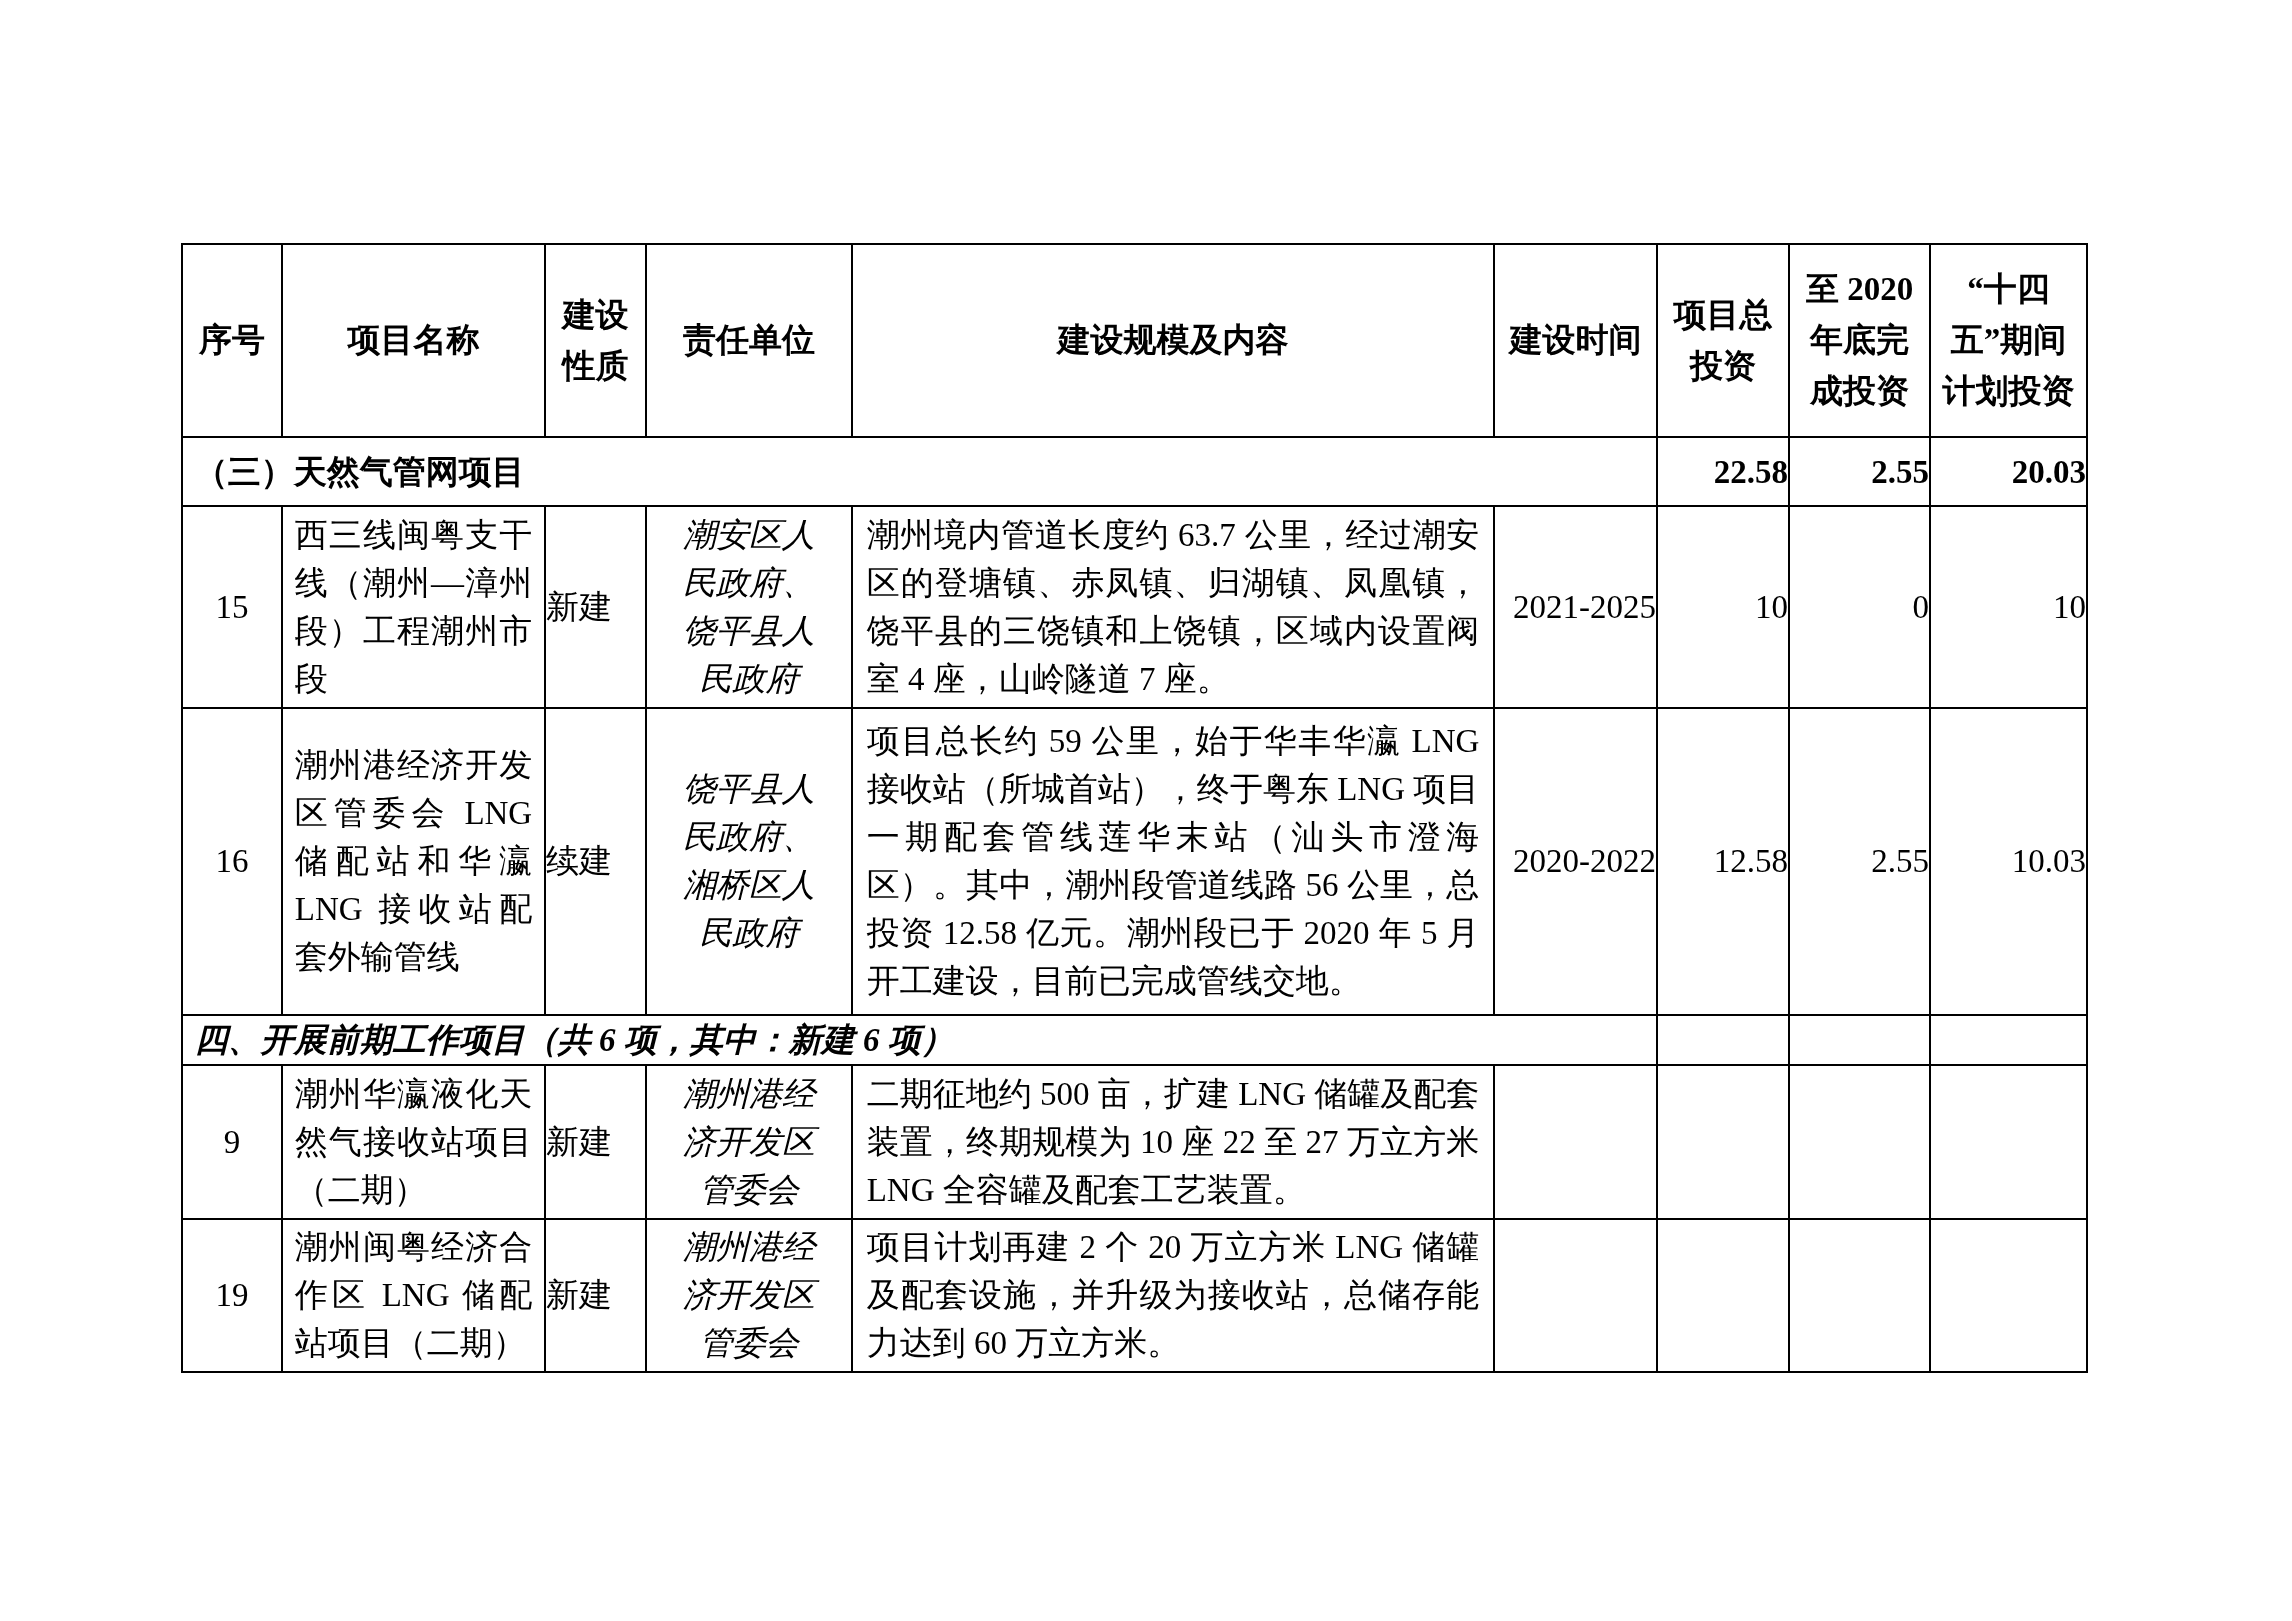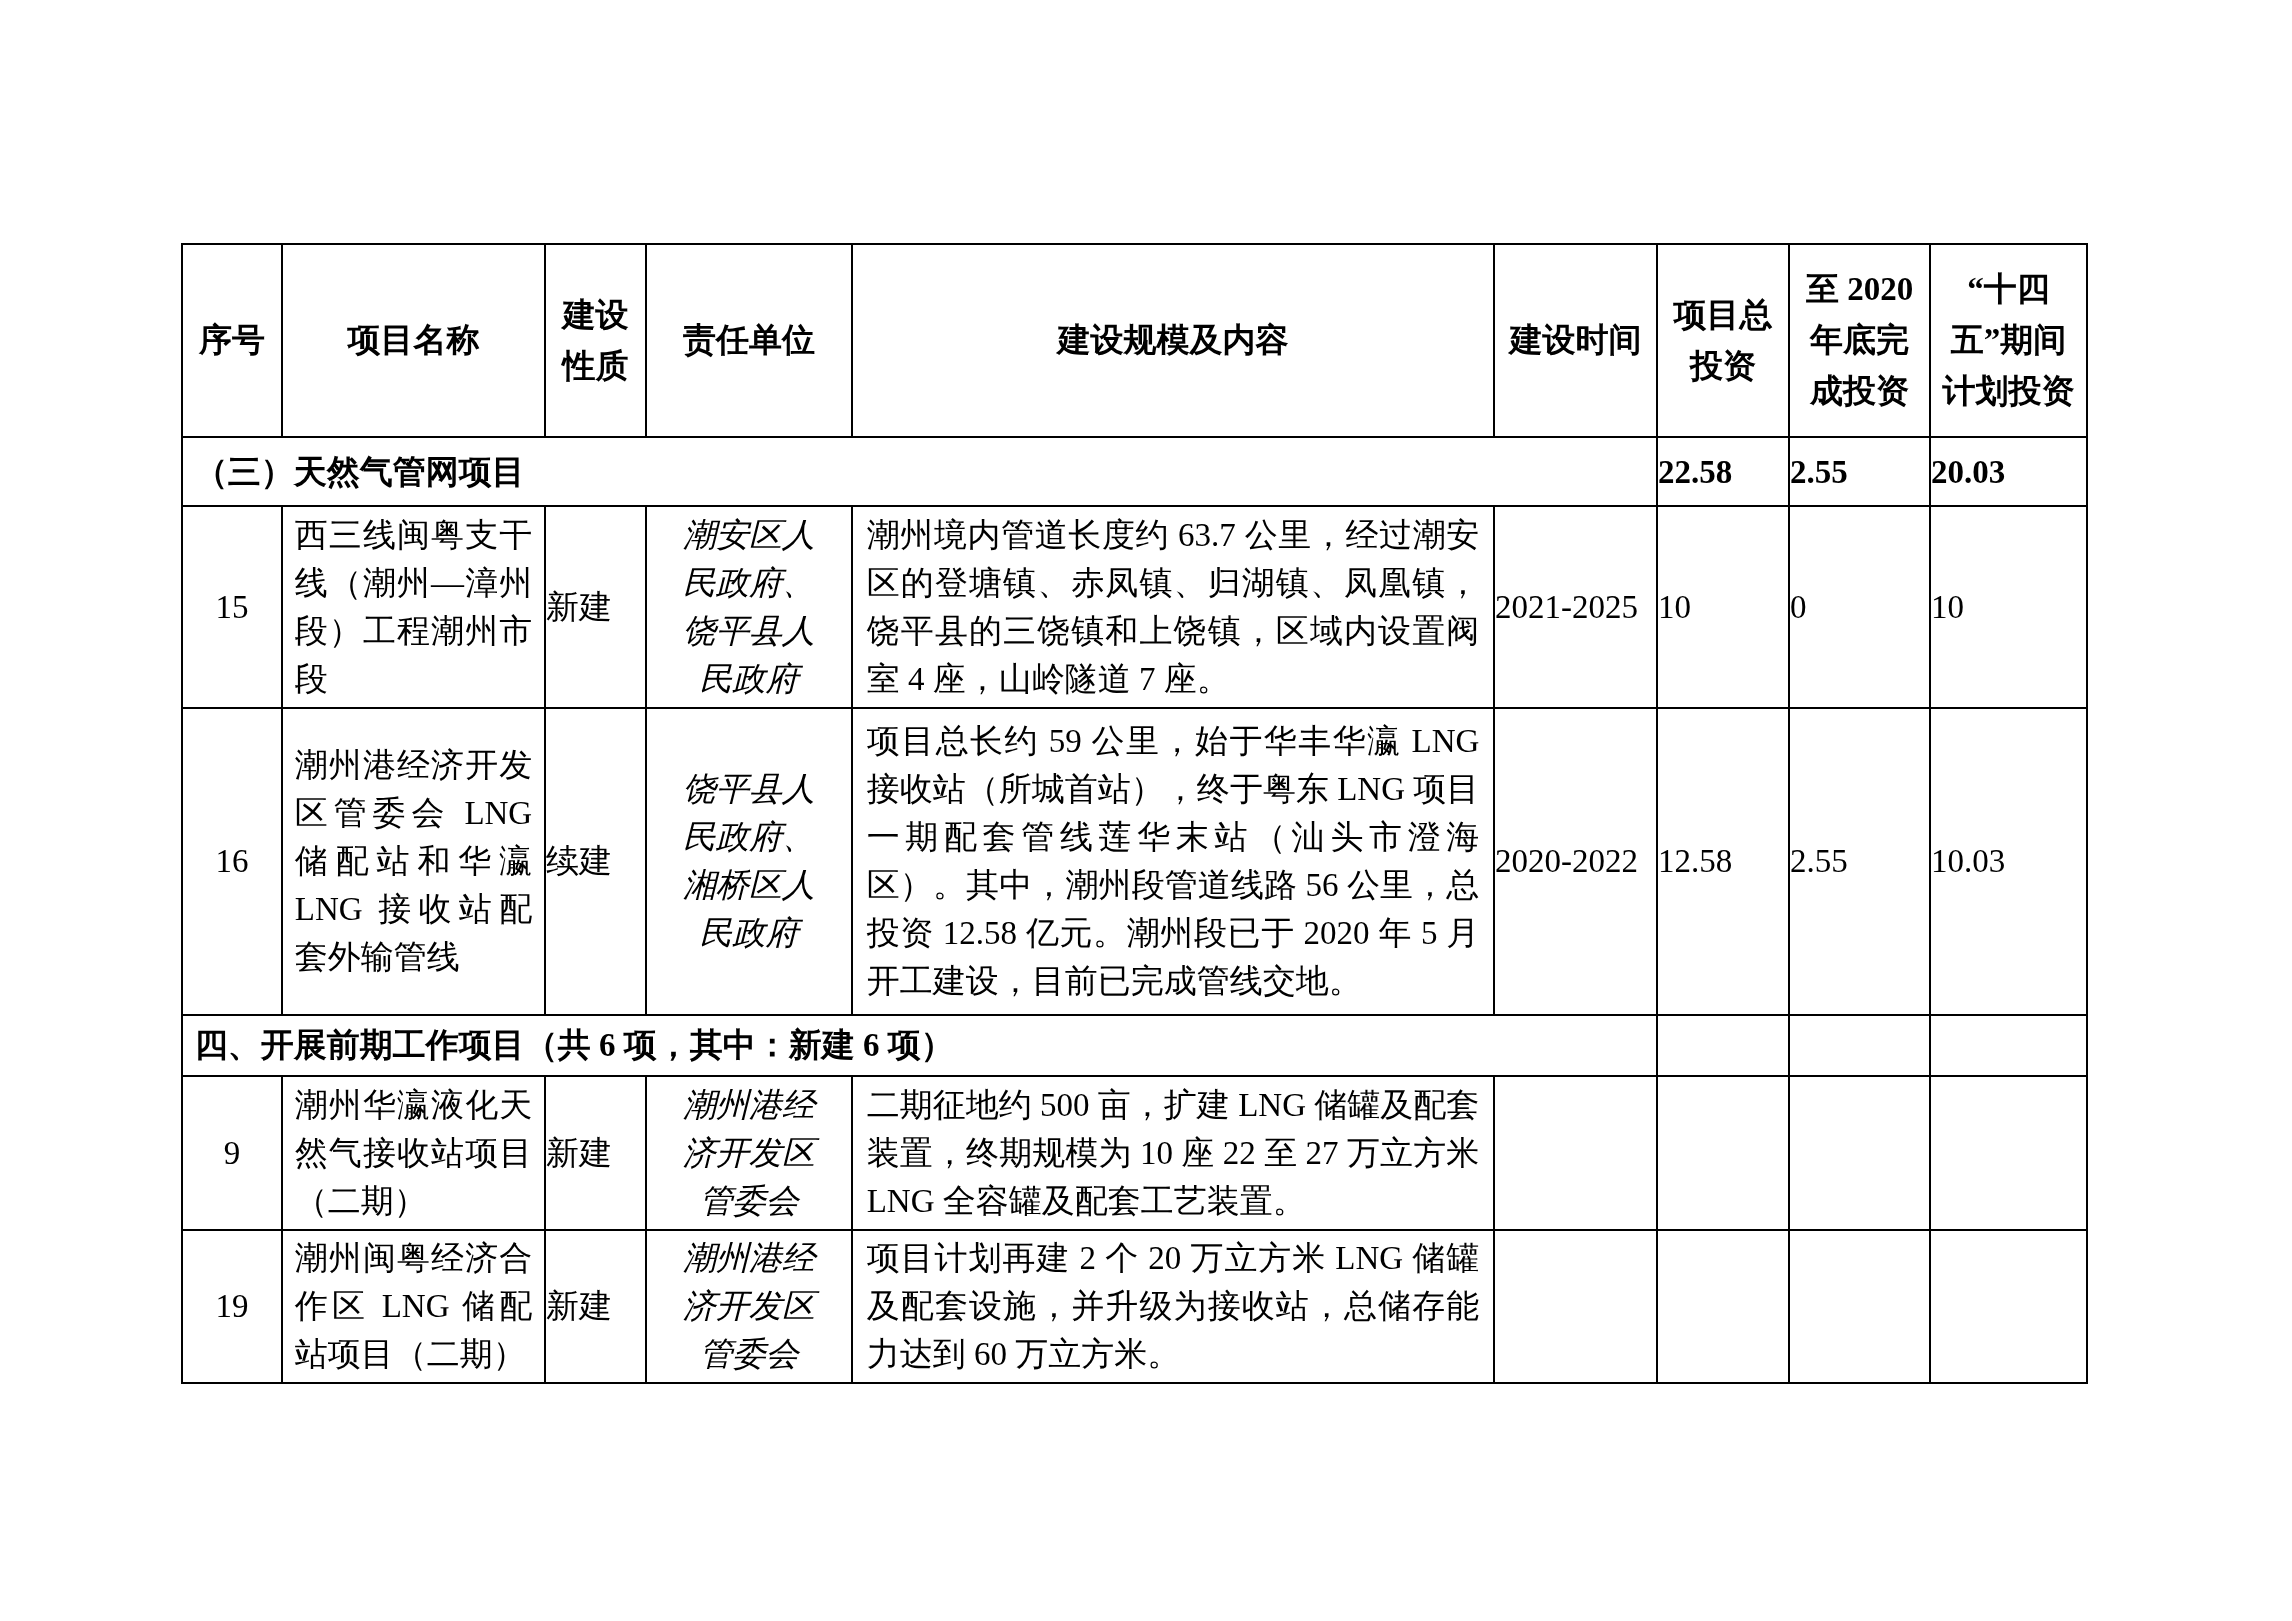--- a/index.html
+++ b/index.html
@@ -31,30 +31,30 @@
     font-weight: bold;
     text-align: center;
     line-height: 51px;
     padding: 0 7.8px;
   }
   .projects td { line-height: 48px; }
   tr.header-row   { height: 193px; }
   tr.section-row  { height: 69px; }
   tr.row-15       { height: 198px; }
   tr.row-16       { height: 307px; }
-  tr.section-row2 { height: 61px; }
+  tr.section-row2 { height: 50px; font-style: italic; }
   tr.row-17       { height: 143px; }
   tr.row-18       { height: 144px; }
 
   td.cell-no     { text-align: center; }
   td.cell-name   { text-align: justify; text-justify: inter-character; padding: 3.9px 11.8px; }
   td.cell-nature { text-align: left; }
   td.cell-unit   { text-align: center; padding: 3.9px 21.6px; font-style: italic; }
   td.cell-content{ text-align: justify; text-justify: inter-character; padding: 3.9px 13.7px; }
-  td.cell-time, td.cell-num { text-align: left; }
+  td.cell-time, td.cell-num { text-align: right; }
 
   tr.section-row td.sec-title, tr.section-row2 td.sec-title {
     font-weight: bold;
     text-align: left;
     padding: 0 11.8px;
   }
   tr.section-row td.cell-num { font-weight: bold; }
 
   .page-number {
     position: absolute;

